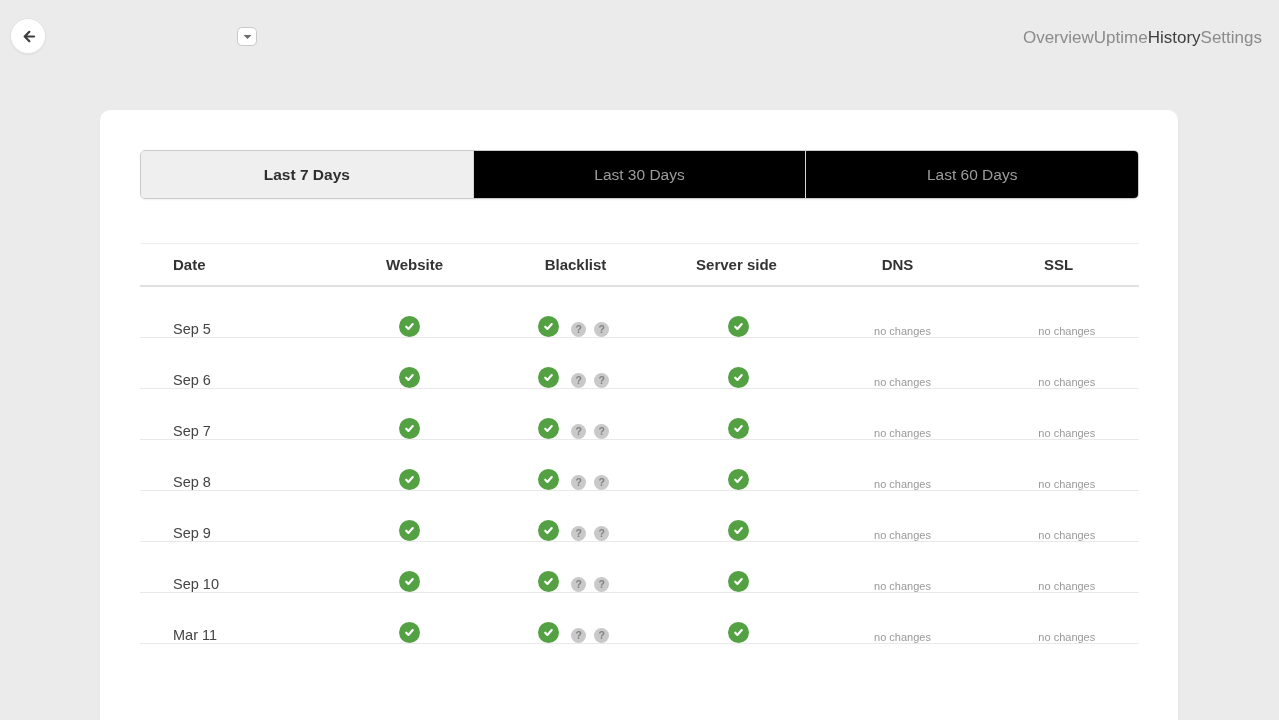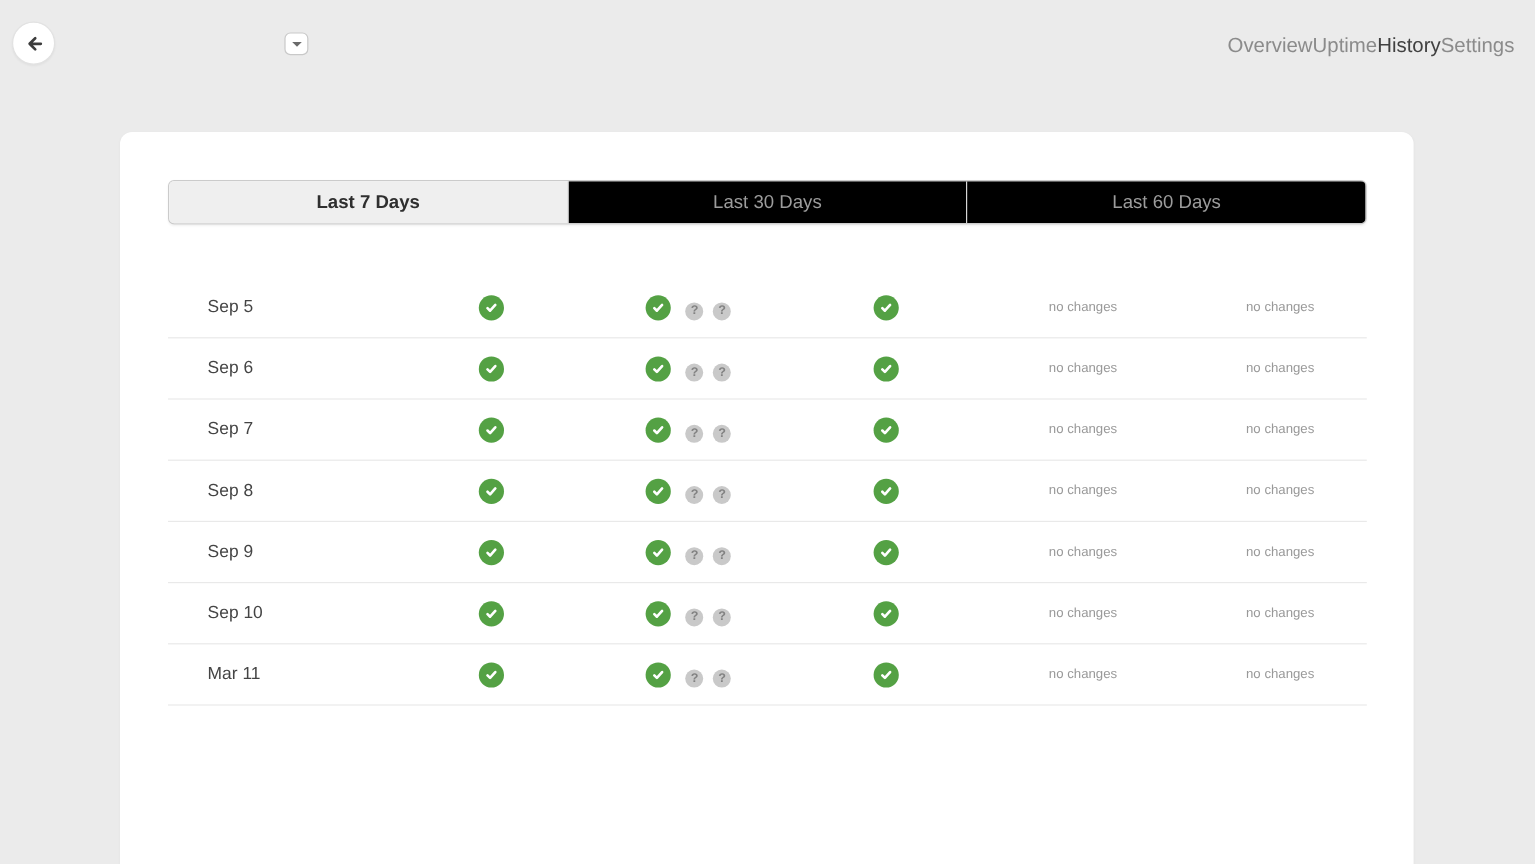--- a/index.html
+++ b/index.html
@@ -44,21 +44,21 @@
   .card {
     position: absolute; left: 100px; top: 110px;
     width: 1078px; height: 840px;
     background: #fff; border-radius: 10px;
     box-shadow: 0 1px 3px rgba(0,0,0,.04);
     padding: 40px 39px 0 40px;
   }
 
   
   .tab-group {
-    display: flex; height: 37px;
+    display: flex; height: 49px;
     border: 1px solid #cbcbcb; border-radius: 5px;
     overflow: hidden;
     box-shadow: 0 1px 2px rgba(0,0,0,.06);
   }
   .tab {
     flex: 1 1 0; background: #000000; border: none;
     border-right: 1px solid #d6d6d6;
     font-family: inherit; font-size: 15.5px; color: #9c9c9c;
     cursor: pointer; padding: 0;
   }
@@ -71,21 +71,21 @@
     display: flex; height: 44px; align-items: center;
     border-top: 1px solid #ededed;
     border-bottom: 2px solid #e0e0e0;
   }
   .th {
     flex: 1 1 0; text-align: center;
     font-size: 15px; font-weight: bold; color: #333;
   }
   .th:first-child { text-align: left; padding-left: 33px; }
   .tr {
-    display: flex; height: 51px; align-items: center;
+    display: flex; height: 51px; align-items: flex-end;
     border-bottom: 1px solid #e9e9e9;
     gap: 20px;
   }
   .td { flex: 1 1 0; display: flex; align-items: center; justify-content: center; }
   .td.date-cell {
     justify-content: flex-start; padding-left: 33px;
     font-size: 14.5px; color: #444;
   }
   .td.text-cell { font-size: 11px; color: #999; }
 
@@ -136,20 +136,33 @@
 <main class="card">
   <div class="tab-group" id="tabs">
   <button class="tab active">Last 7 Days</button>
 
   <button class="tab">Last 30 Days</button>
 
   <button class="tab">Last 60 Days</button>
 </div>
 
   <div class="history-table">
+    <div class="thead" id="thead">
+  <div class="th">Date</div>
+
+  <div class="th">Website</div>
+
+  <div class="th">Blacklist</div>
+
+  <div class="th">Server side</div>
+
+  <div class="th">DNS</div>
+
+  <div class="th">SSL</div>
+</div>
     <div id="tbody">
   <div class="tr">
     <div class="td date-cell">Sep 5</div>
     <div class="td icon-cell">
       <span class="check">
         <svg width="13" height="13" viewBox="0 0 24 24">
                 <path d="M6 12.5 L10 16.5 L18 7.5" fill="none" stroke="#fff" stroke-width="4" stroke-linecap="round" stroke-linejoin="round"></path>
               </svg>
       </span>
     </div>

